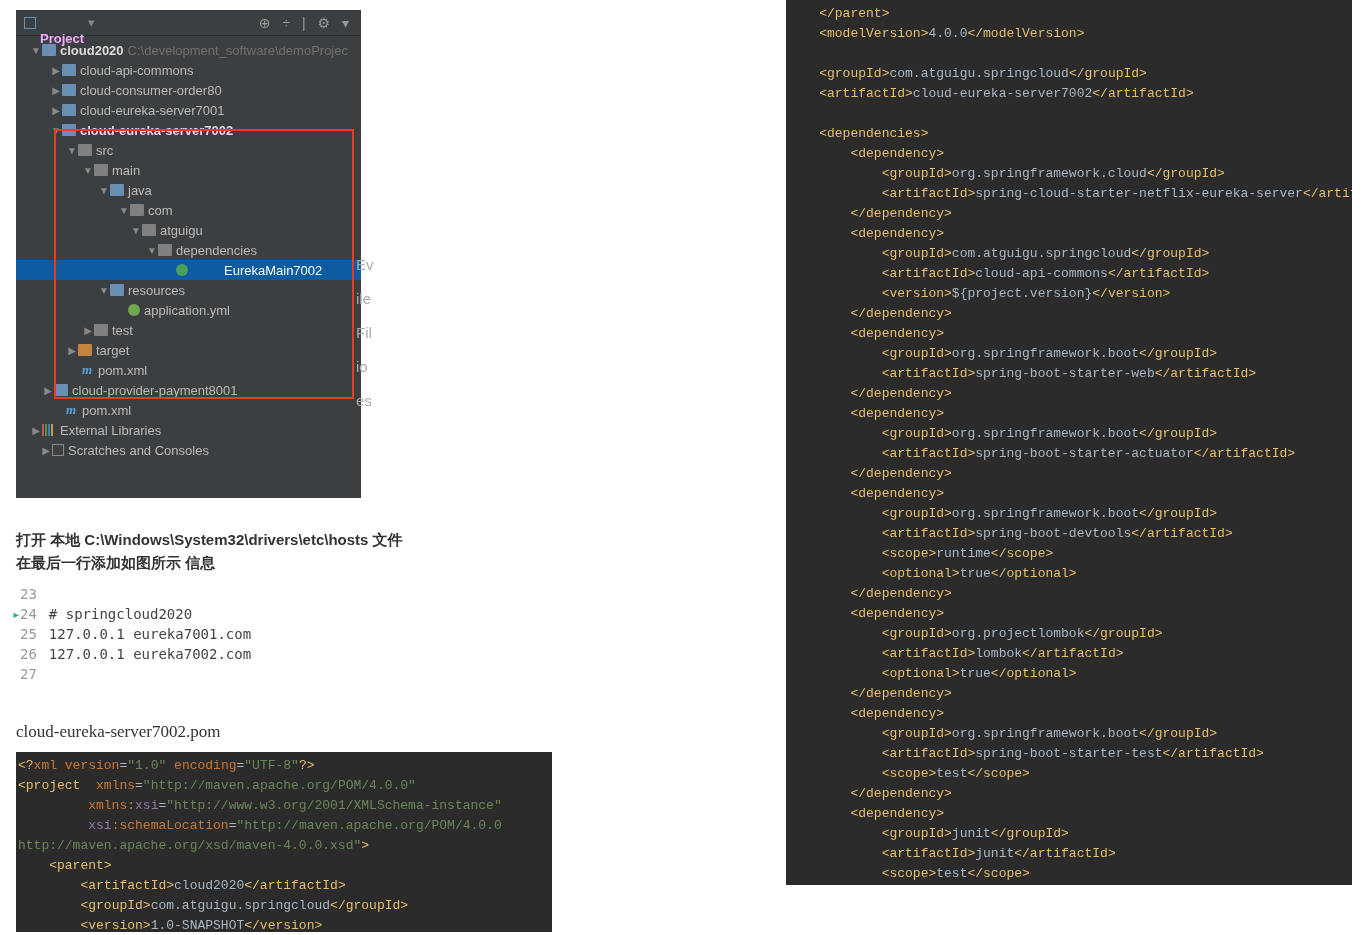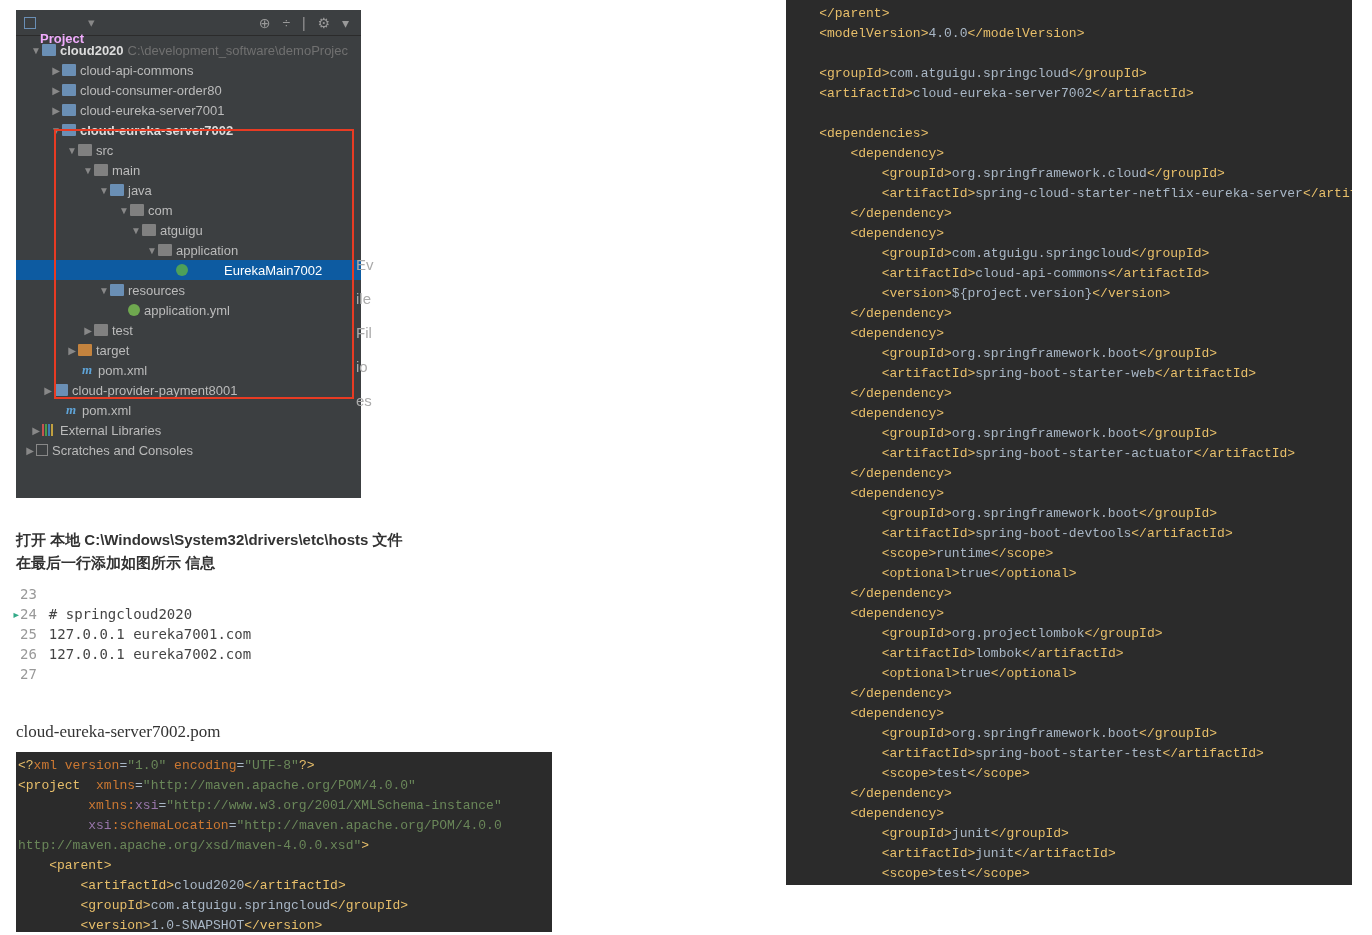--- a/index.html
+++ b/index.html
@@ -119,21 +119,21 @@
         <span class="label">com</span>
       </div>
       <div class="tree-row" style="padding-left:114px">
         <span class="arrow open"></span>
         <span class="folder-ico grey"></span>
         <span class="label">atguigu</span>
       </div>
       <div class="tree-row" style="padding-left:130px">
         <span class="arrow open"></span>
         <span class="folder-ico grey"></span>
-        <span class="label">application</span>
+        <span class="label">dependencies</span>
       </div>
       <div class="tree-row sel" style="padding-left:160px">
         <span class="java-ico"></span>
         <span class="label">EurekaMain7002</span>
       </div>
       <div class="tree-row" style="padding-left:82px">
         <span class="arrow open"></span>
         <span class="folder-ico"></span>
         <span class="label">resources</span>
       </div>
@@ -168,21 +168,21 @@
       <div class="tree-row" style="padding-left:14px">
         <span class="arrow closed"></span>
         <span class="lib-ico">
             <i style="background:#c75450"></i>
             <i style="background:#4a9a4a"></i>
             <i style="background:#3d7cb5"></i>
             <i style="background:#c0a040"></i>
           </span>
         <span class="label">External Libraries</span>
       </div>
-      <div class="tree-row" style="padding-left:8px">
+      <div class="tree-row" style="padding-left:24px">
         <span class="arrow closed"></span>
         <span class="scr-ico"></span>
         <span class="label">Scratches and Consoles</span>
       </div>
     </div>
 
     <div class="redbox outer"></div>
 
     <div class="side-letters">
       <div>Ev</div>

